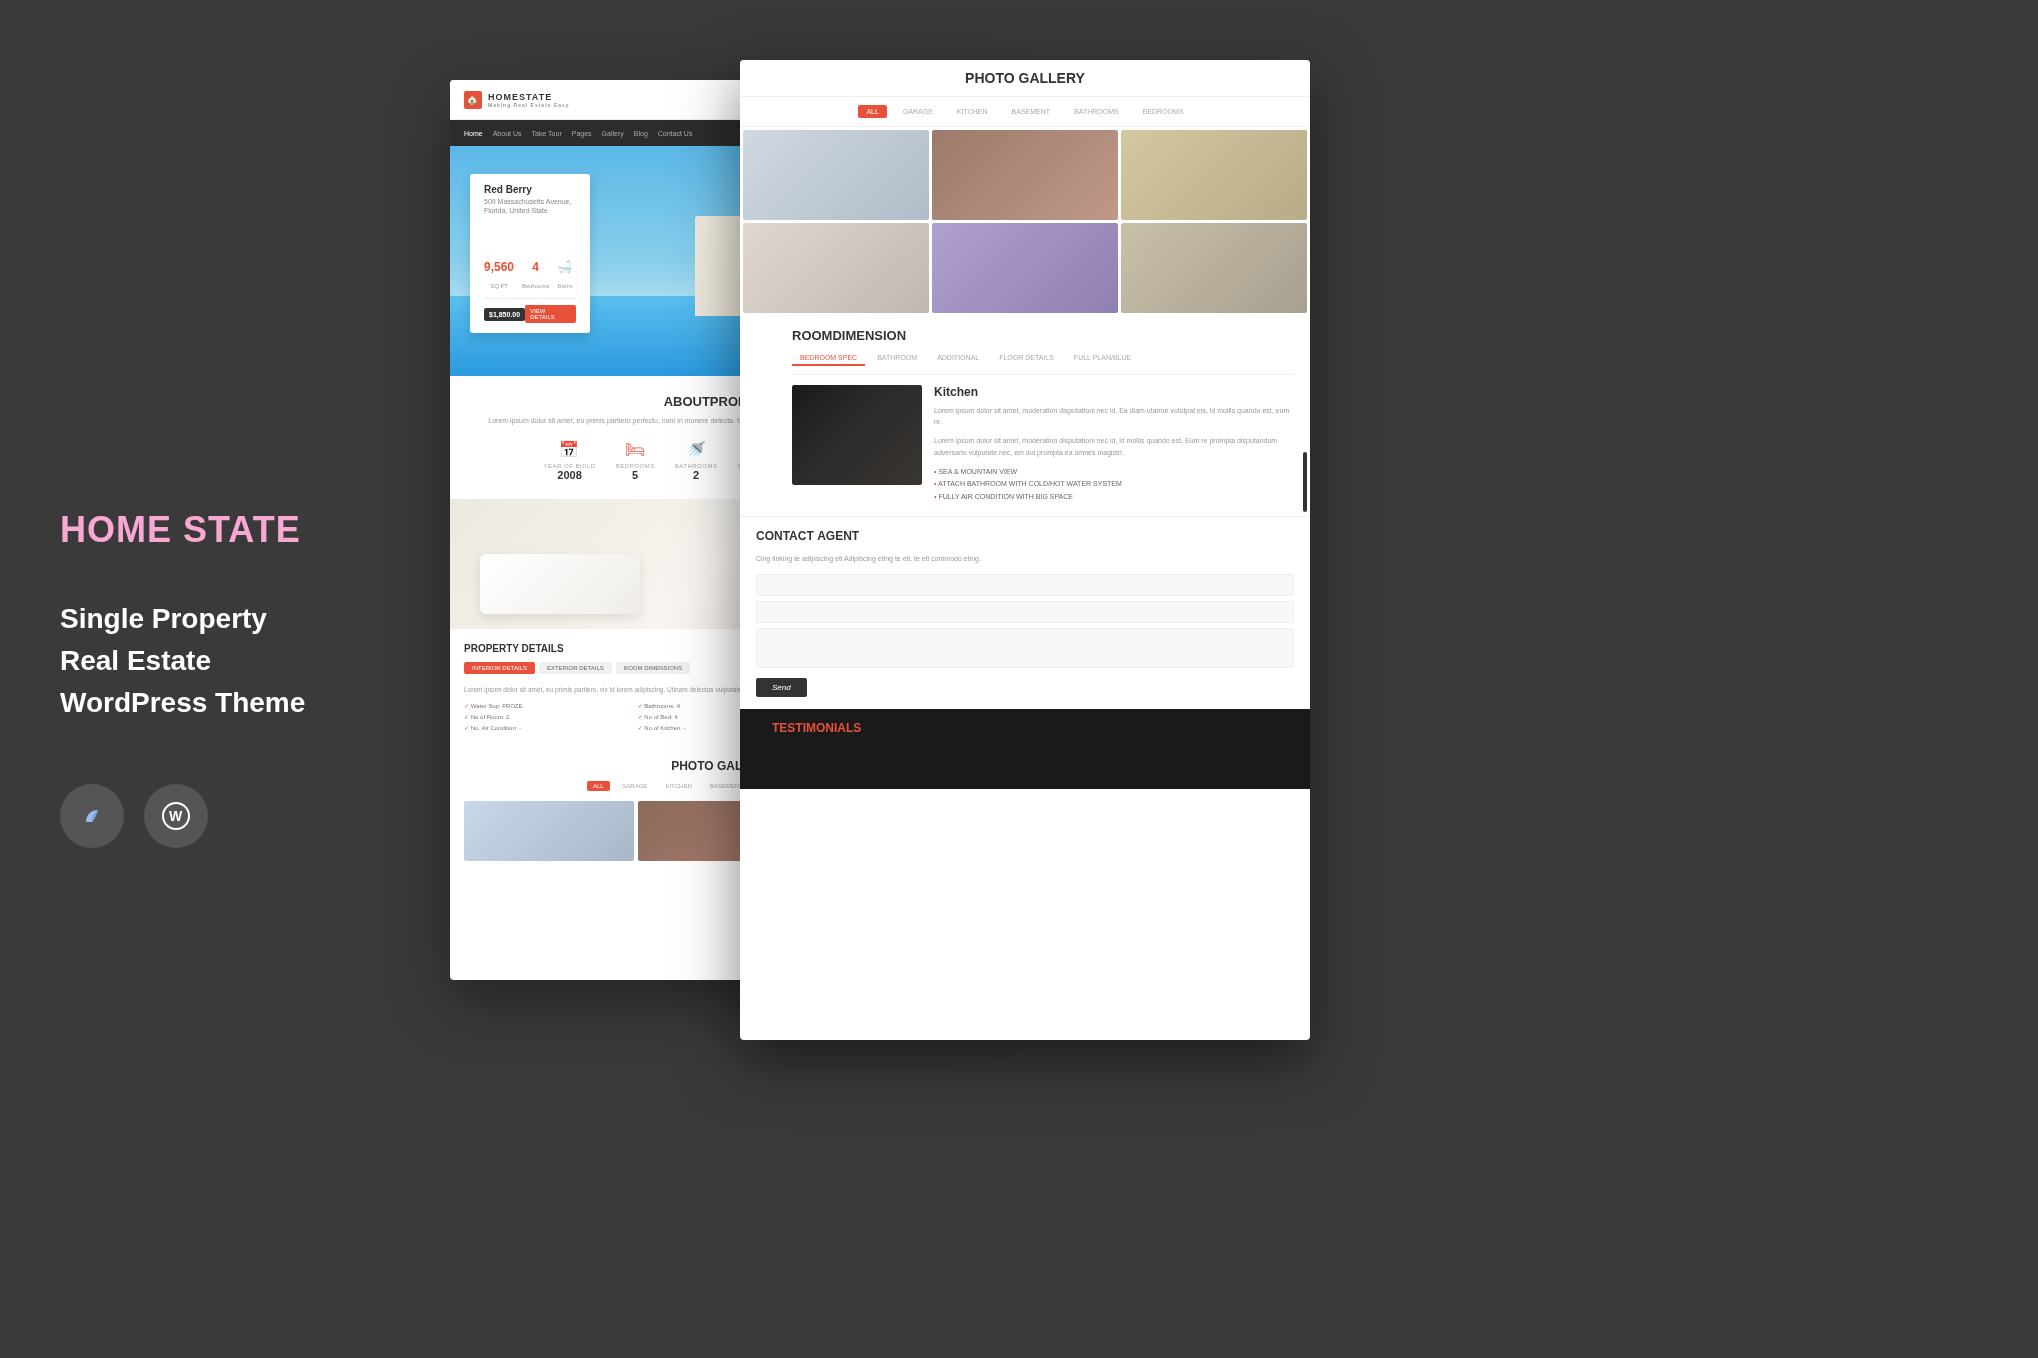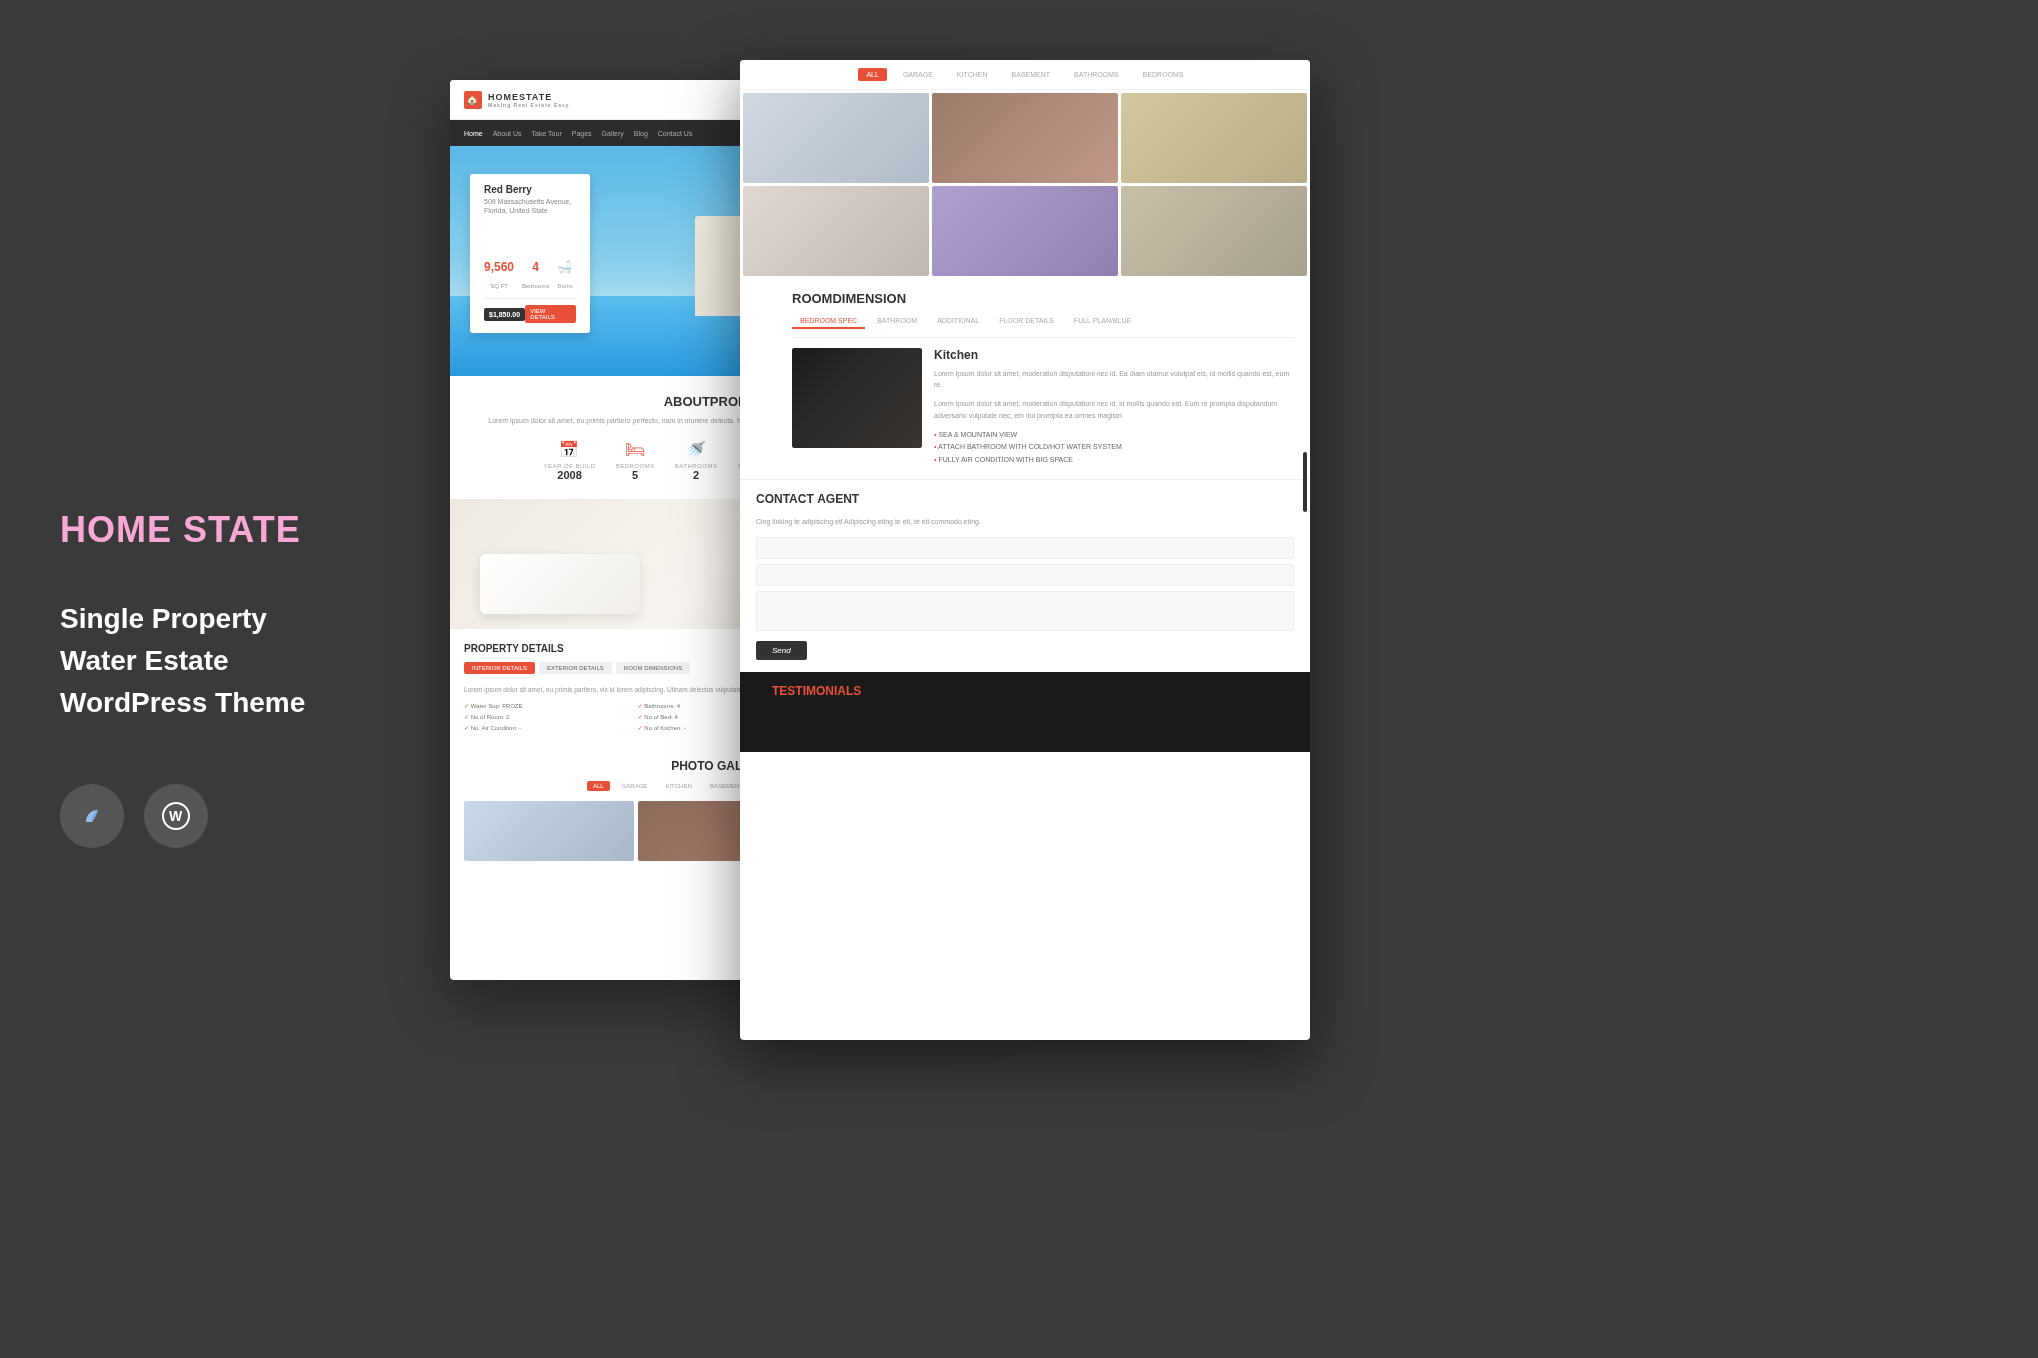--- a/index.html
+++ b/index.html
@@ -656,21 +656,21 @@
       border-radius: 2px;
     }
   </style>
 </head>
 <body>
 
 <div class="left-panel">
   <h1 class="left-title">HOME STATE</h1>
   <div class="left-subtitle">
     <div>Single Property</div>
-    <div>Water Estate</div>
+    <div>Real Estate</div>
     <div>WordPress Theme</div>
   </div>
   <div class="left-icons">
     <div class="icon-circle">
       <svg width="28" height="28" viewBox="0 0 28 28" fill="none">
         <circle cx="14" cy="14" r="13" fill="#555"></circle>
         <path d="M8 20 C8 14 12 8 20 8 C18 12 14 14 14 20 Z" fill="#9be"></path>
         <path d="M14 20 C14 14 16 10 20 8 C18 14 16 18 14 20 Z" fill="#7ad"></path>
       </svg>
     </div>
@@ -836,20 +836,25 @@
         <div class="fs-gallery-img fs-gimg-1"></div>
         <div class="fs-gallery-img fs-gimg-2"></div>
         <div class="fs-gallery-img fs-gimg-3"></div>
       </div>
     </div>
 
   </div>
 
   <div class="screenshot-back">
 
+    <div class="bs-header">
+      <div class="bs-title">
+        <span>PHOTO</span> <span>GALLERY</span>
+      </div>
+    </div>
 
     <div class="bs-gallery-tabs">
       <div class="bs-gtab active">ALL</div>
       <div class="bs-gtab">GARAGE</div>
       <div class="bs-gtab">KITCHEN</div>
       <div class="bs-gtab">BASEMENT</div>
       <div class="bs-gtab">BATHROOMS</div>
       <div class="bs-gtab">BEDROOMS</div>
     </div>
 

